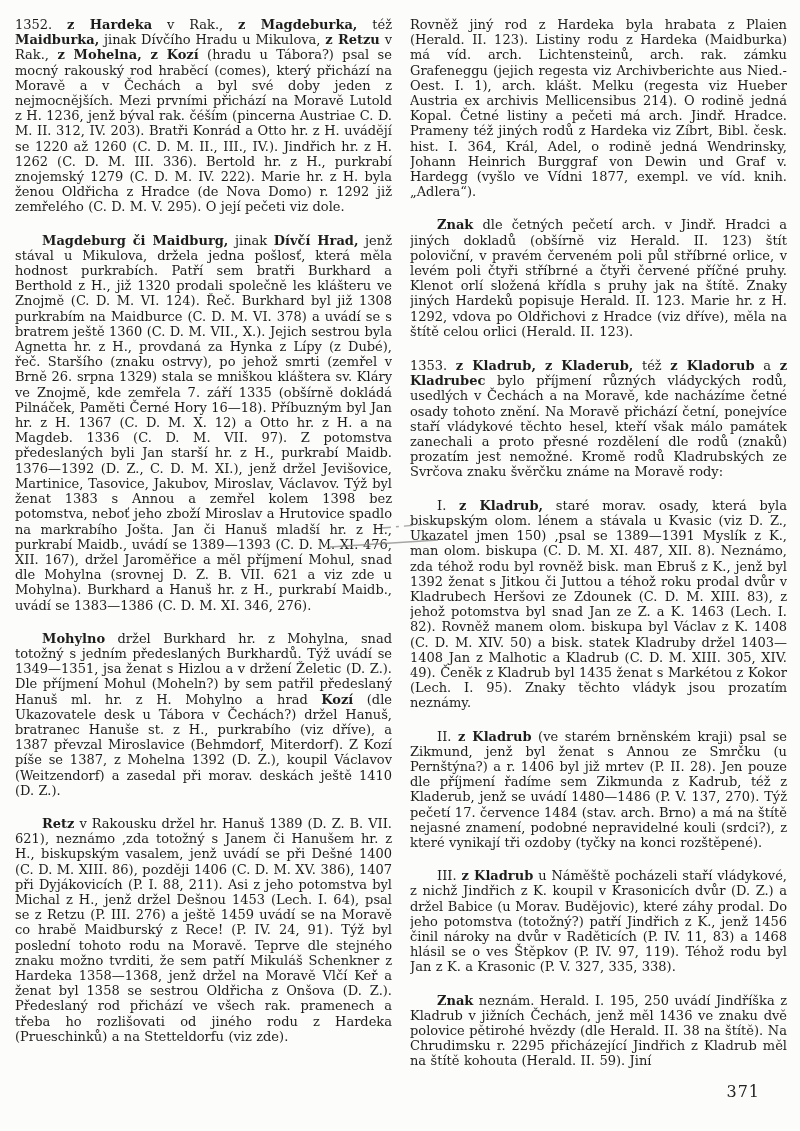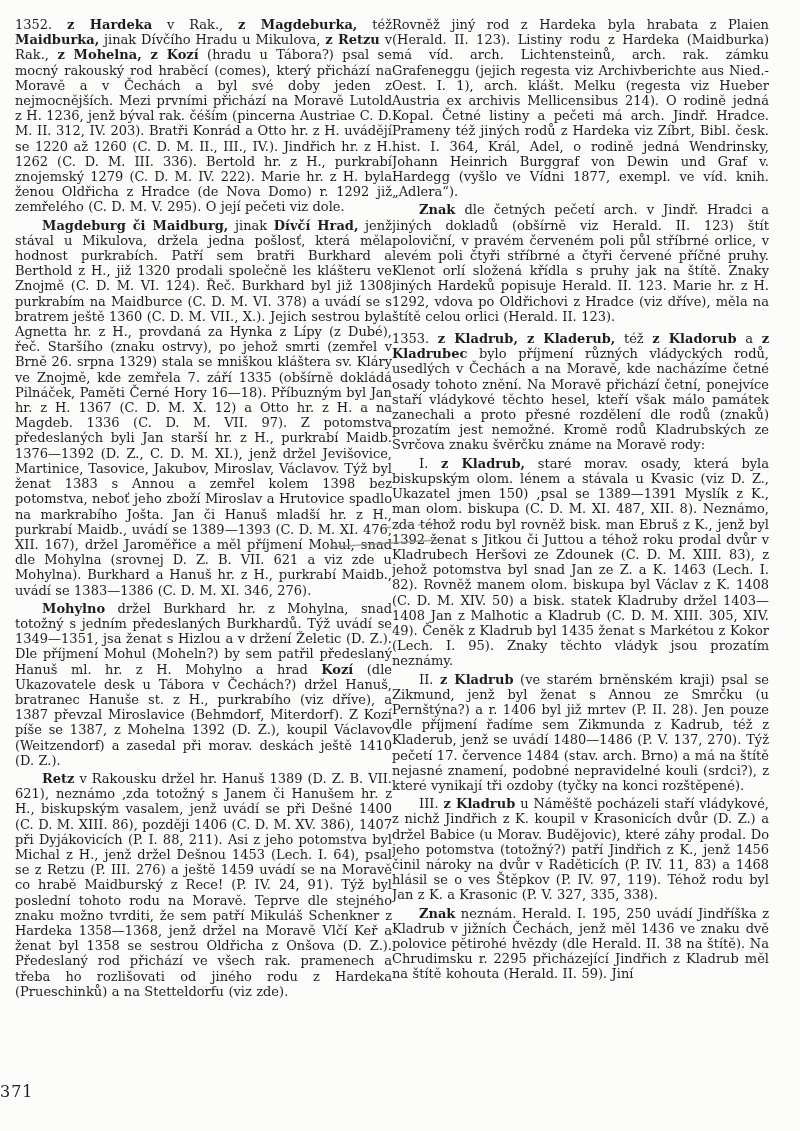--- a/index.html
+++ b/index.html
@@ -4,34 +4,34 @@
 <style>
   html,body { margin:0; padding:0; background:#e8e8e6; }
   .page {
     position:relative; width:800px; height:1131px; margin:0 auto;
     background:#fcfcfa; overflow:hidden;
     font-family:"DejaVu Serif","Liberation Serif",serif;
     color:#1d1d1d;
   }
   .columns {
     position:absolute; left:15px; top:17px; width:772px; height:1062px;
-    display:flex; 
+    display:flex; gap:18px;
   }
   .column { width:377px; height:100%; overflow:hidden; }
   .para {
     margin:0; text-align:justify;
     font-size:13px; line-height:15.2px;
     word-spacing:0.02em;
   }
-  .para + .para { margin-top:3px; }
+  .para + .para { margin-top:18px; }
   .para.indent { text-indent:27px; }
-  .para.gap { margin-top:7px; }
+  .para.gap { margin-top:19px; }
   .b { font-weight:bold; }
   .pagenum {
-    position:absolute; top:1082px; left:0; width:760px; text-align:left;
+    position:absolute; top:1082px; left:0; width:760px; text-align:right;
     font-size:16px; letter-spacing:1px; color:#222;
   }
   .pencil-overlay { position:absolute; left:0; top:0; width:800px; height:1131px; pointer-events:none; }
 </style>
 </head>
 <body>
 
 <div class="page">
 
   <div class="columns">

